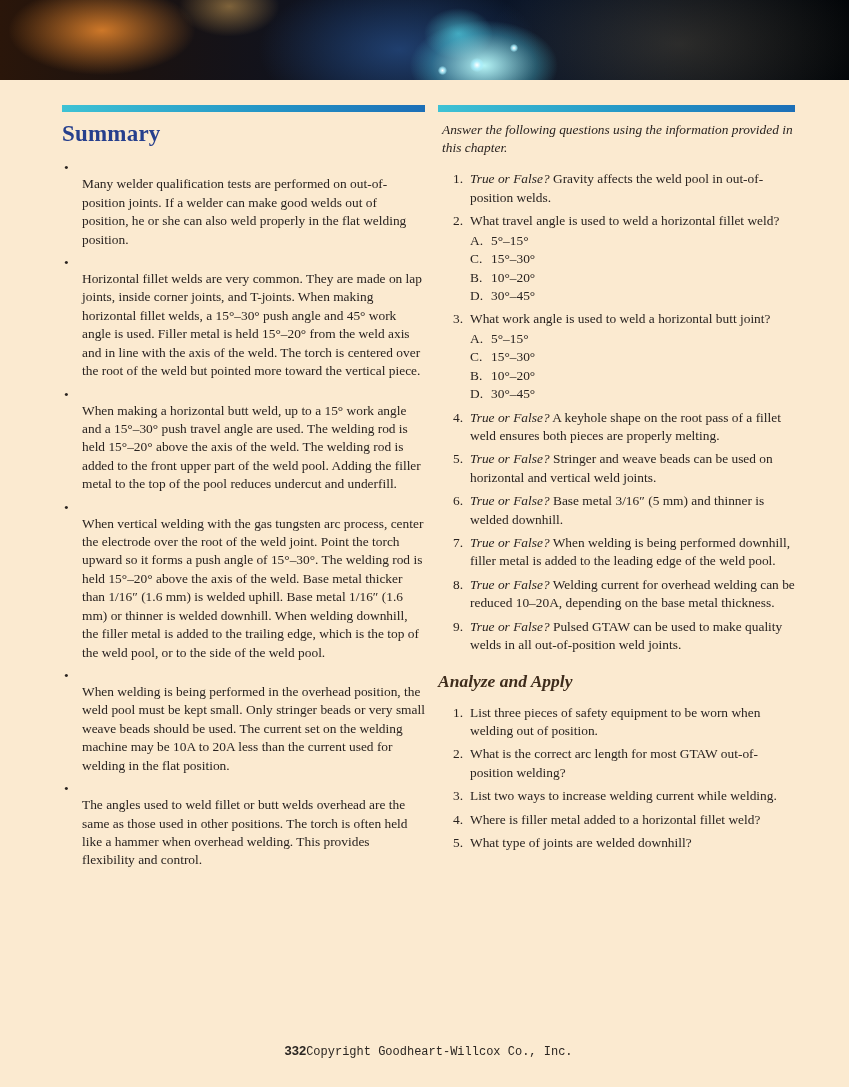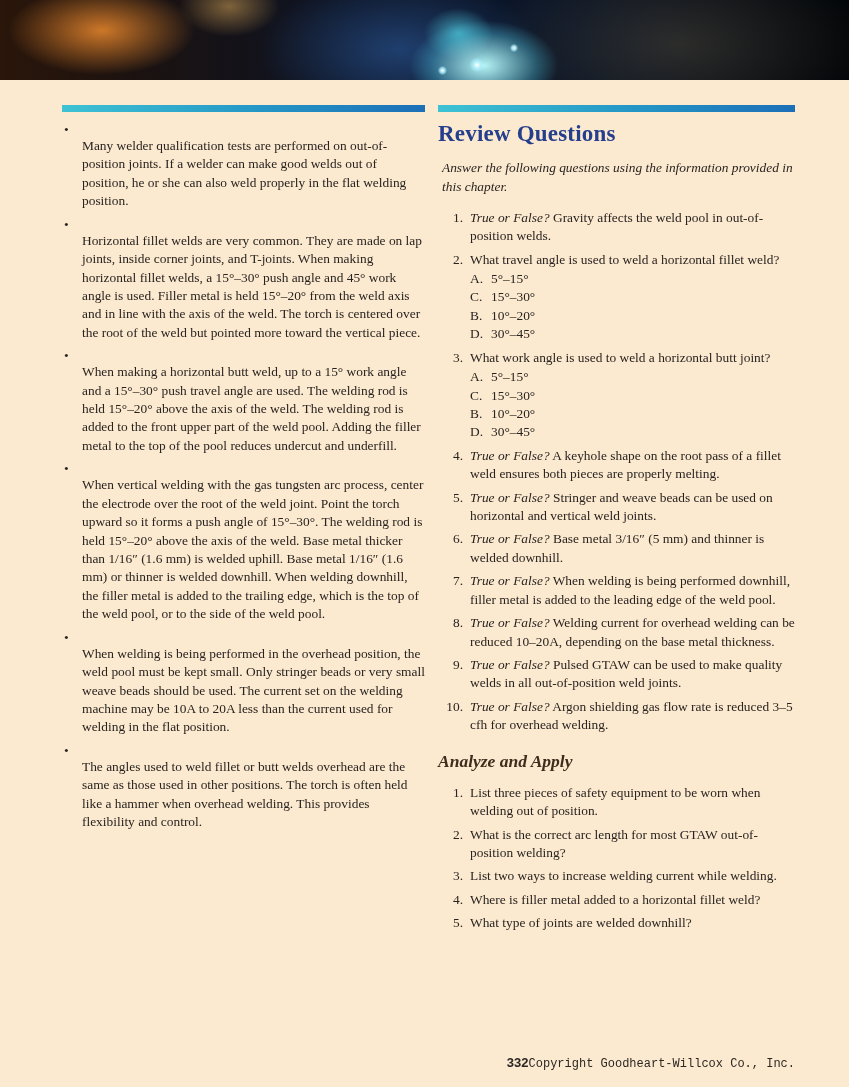--- a/index.html
+++ b/index.html
@@ -45,42 +45,43 @@
   
   .qlist{font-size:13.4px;line-height:1.375;}
   .q{display:flex;margin-bottom:5px;}
   .q-num{width:25px;flex:none;text-align:right;margin-right:7px;}
   .q-body{flex:1;min-width:0;}
   .q-prefix{font-style:italic;}
   .choices{display:grid;grid-template-columns:1fr;column-gap:6px;margin-top:1px;}
   .ch-label{display:inline-block;width:21px;}
   
   .footer{
-    position:absolute;left:62px;right:54px;bottom:16px;
-    display:flex;justify-content:flex-end;align-items:baseline;
+    position:absolute;left:62px;right:54px;bottom:28px;
+    display:flex;justify-content:center;align-items:baseline;
     font-family:"Liberation Sans","DejaVu Sans",sans-serif;
   }
   .page-num{font-weight:bold;font-size:13px;color:#2b2622;}
   .copyright{font-size:12px;color:#2b2622;font-family:Liberation Mono, monospace;}
 </style>
 </head>
 <body>
 
 <div class="page">
 
   <div class="photo">
     <div class="spark s1"></div>
     <div class="spark s2"></div>
     <div class="spark s3"></div>
   </div>
 
   <div class="content">
 
     <div class="col-left">
       <div class="rule"></div>
+      <h1>Summary</h1>
       <div class="bullets">
           <div class="b">
             <span class="b-marker">•</span>
             <span class="b-text">Many welder qualification tests are performed on out-of-position joints. If a welder can make good welds out of position, he or she can also weld properly in the flat welding position.</span>
           </div>
           <div class="b">
             <span class="b-marker">•</span>
             <span class="b-text">Horizontal fillet welds are very common. They are made on lap joints, inside corner joints, and T-joints. When making horizontal fillet welds, a 15°–30° push angle and 45° work angle is used. Filler metal is held 15°–20° from the weld axis and in line with the axis of the weld. The torch is centered over the root of the weld but pointed more toward the vertical piece.</span>
           </div>
           <div class="b">
@@ -97,21 +98,20 @@
           </div>
           <div class="b">
             <span class="b-marker">•</span>
             <span class="b-text">The angles used to weld fillet or butt welds overhead are the same as those used in other positions. The torch is often held like a hammer when overhead welding. This provides flexibility and control.</span>
           </div>
         </div>
     </div>
 
     <div class="col-right">
       <div class="rule"></div>
-      <h1>Review Questions</h1>
       <p class="intro">Answer the following questions using the information provided in this chapter.</p>
 
       <div class="qlist">
           <div class="q">
             <span class="q-num">1.</span>
             <span class="q-body"><span class="q-prefix">True or False?</span> <span>Gravity affects the weld pool in out-of-position welds.</span></span>
           </div>
           <div class="q">
             <span class="q-num">2.</span>
             <span class="q-body"><span>What travel angle is used to weld a horizontal fillet weld?</span><span class="choices">
@@ -147,24 +147,20 @@
             <span class="q-body"><span class="q-prefix">True or False?</span> <span>When welding is being performed downhill, filler metal is added to the leading edge of the weld pool.</span></span>
           </div>
           <div class="q">
             <span class="q-num">8.</span>
             <span class="q-body"><span class="q-prefix">True or False?</span> <span>Welding current for overhead welding can be reduced 10–20A, depending on the base metal thickness.</span></span>
           </div>
           <div class="q">
             <span class="q-num">9.</span>
             <span class="q-body"><span class="q-prefix">True or False?</span> <span>Pulsed GTAW can be used to make quality welds in all out-of-position weld joints.</span></span>
           </div>
-          <div class="q">
-            <span class="q-num">10.</span>
-            <span class="q-body"><span class="q-prefix">True or False?</span> <span>Argon shielding gas flow rate is reduced 3–5 cfh for overhead welding.</span></span>
-          </div>
         </div>
 
       <h2 class="sub later">Analyze and Apply</h2>
       <div class="qlist">
           <div class="q">
             <span class="q-num">1.</span>
             <span class="q-body"><span>List three pieces of safety equipment to be worn when welding out of position.</span></span>
           </div>
           <div class="q">
             <span class="q-num">2.</span>

